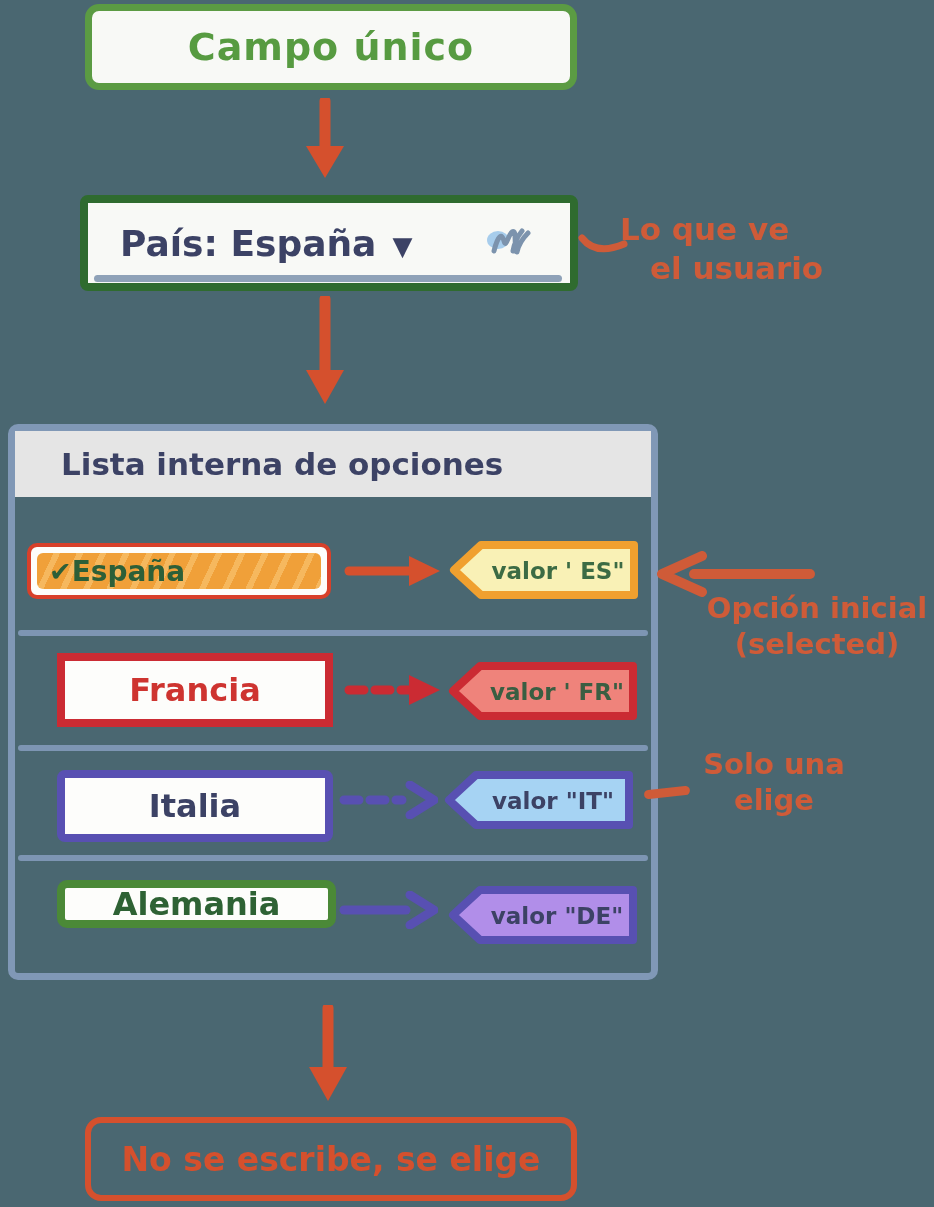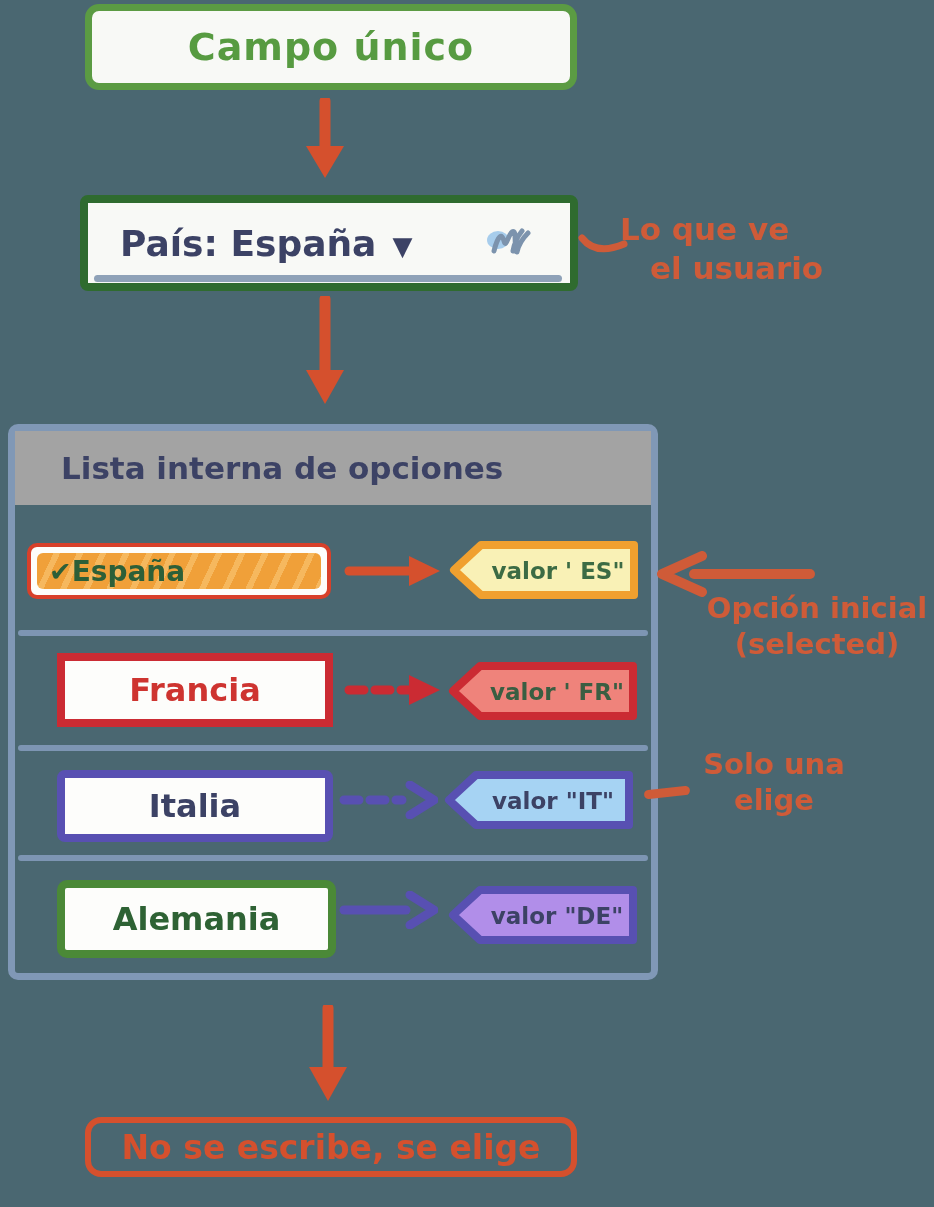--- a/index.html
+++ b/index.html
@@ -37,58 +37,58 @@
   .ann-selected{left:700px;top:590px;width:234px;font-size:29px;text-align:center;}
   .ann-active{left:688px;top:746px;width:172px;font-size:29px;text-align:center;}
   .ann-dash{left:644px;top:788px;width:46px;height:9px;background:#cf5b38;
     border-radius:5px;transform:rotate(-6deg);}
 
   
   .list-box{
     left:8px;top:424px;width:650px;height:556px;box-sizing:border-box;
     border:7px solid #8098b6;border-radius:10px;
   }
-  .list-header{position:absolute;left:0;right:0;top:0;height:74px;background:#a3a3a3;
+  .list-header{position:absolute;left:0;right:0;top:0;height:66px;background:#e5e5e5;
     display:flex;align-items:center;padding-left:46px;box-sizing:border-box;}
   .list-header span{color:#3c4265;font-size:31px;}
   .sep{position:absolute;left:3px;right:3px;height:6px;background:#8098b6;border-radius:3px;opacity:.95;}
 
   
   .opt{box-sizing:border-box;background:#fdfdfb;display:flex;align-items:center;justify-content:center;}
   .opt-espana{left:12px;top:112px;width:304px;height:56px;border:4px solid #d8402a;
     border-radius:10px;padding:6px;justify-content:flex-start;}
   .opt-espana .fill{width:100%;height:100%;border-radius:6px;
     background:repeating-linear-gradient(115deg,#f0a039 0px,#f0a039 15px,#f6b85e 15px,#f6b85e 21px);
     display:flex;align-items:center;padding-left:12px;box-sizing:border-box;}
   .opt-espana .check{color:#2d5f38;font-size:27px;}
   .opt-espana .name{color:#2d5f38;font-size:28px;margin-left:0;text-align:center;}
   .opt-francia{left:42px;top:222px;width:276px;height:74px;border:8px solid #cb2b33;border-radius:0;}
   .opt-francia .name{color:#ce3430;font-size:32px;}
   .opt-italia{left:42px;top:339px;width:276px;height:72px;border:8px solid #5850b2;border-radius:8px;}
   .opt-italia .name{color:#3c4265;font-size:32px;}
-  .opt-alemania{left:42px;top:449px;width:279px;height:78px;border:8px solid #4b8937;border-radius:10px;}
+  .opt-alemania{left:42px;top:449px;width:279px;height:48px;border:8px solid #4b8937;border-radius:10px;}
   .opt-alemania .name{color:#2e6234;font-size:32px;}
 
   
   .tag{position:absolute;width:192px;height:62px;}
   .tag text{font-family:"DejaVu Sans",sans-serif;font-weight:bold;font-size:23px;}
   .tag-es{left:433px;top:108px;}
   .tag-fr{left:432px;top:229px;}
   .tag-it{left:428px;top:338px;}
   .tag-de{left:432px;top:453px;}
 
   .rowarrow{position:absolute;width:100px;height:38px;}
   .ar-es{left:328px;top:121px;}
   .ar-fr{left:328px;top:240px;}
   .ar-it{left:323px;top:350px;}
   .ar-de{left:323px;top:460px;}
 
   
   .footer-box{
-    left:85px;top:1117px;width:492px;height:60px;box-sizing:border-box;
+    left:85px;top:1117px;width:492px;height:84px;box-sizing:border-box;
     border:6px solid #d5502d;border-radius:16px;
     display:flex;align-items:center;justify-content:center;
   }
   .footer-box span{color:#d5502d;font-size:33px;}
 </style>
 </head>
 <body>
 
 <div id="canvas">
 

